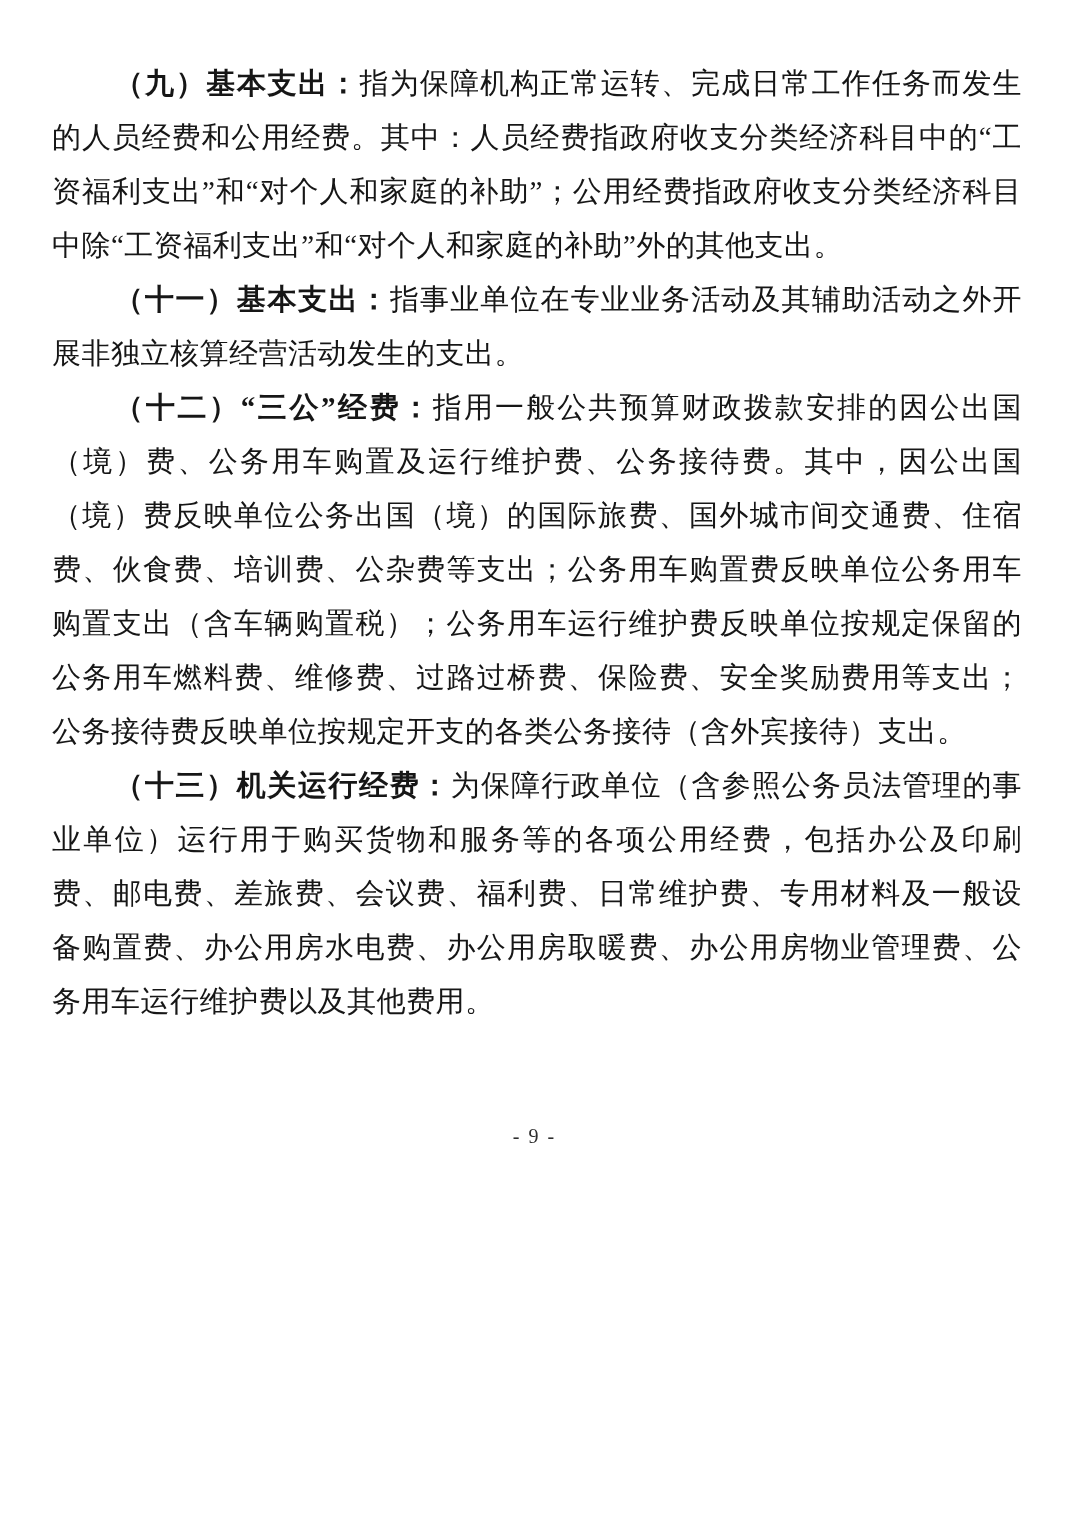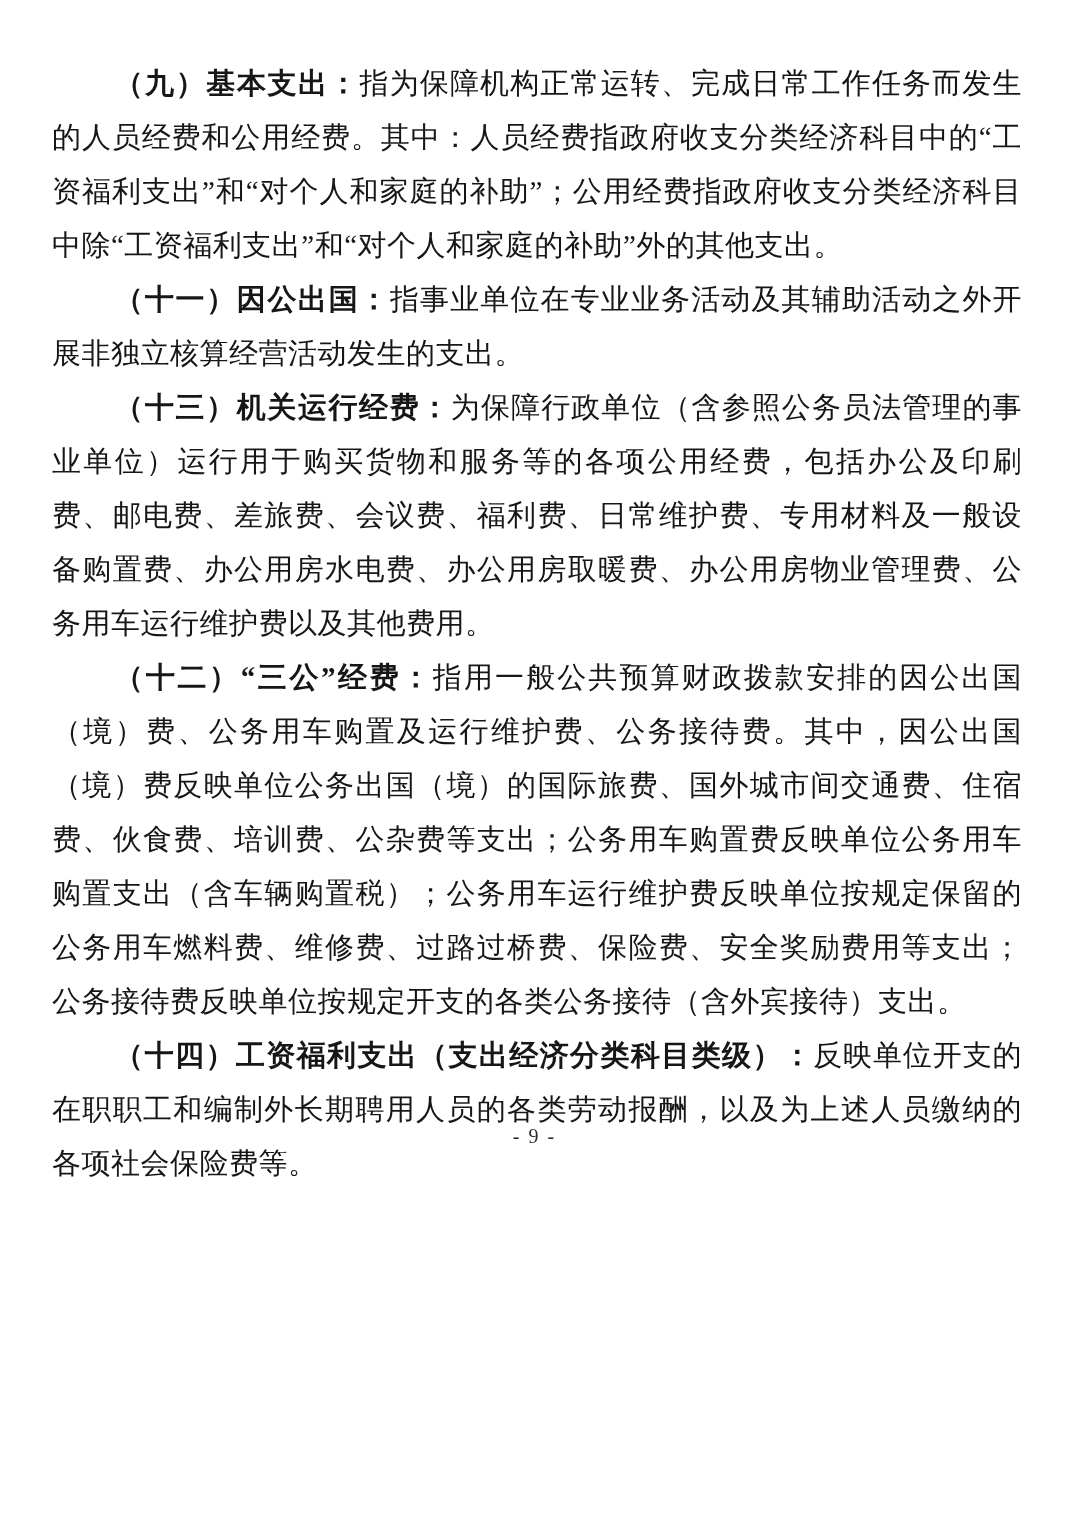--- a/index.html
+++ b/index.html
@@ -47,19 +47,18 @@
     letter-spacing: 2px;
     font-family: "Liberation Serif", "DejaVu Serif", serif;
   }
 </style>
 </head>
 <body>
 
 <div class="page">
   <div class="content" id="paragraphs">
       <p class="para"><b class="para-heading">（九）基本支出：</b><span class="para-body">指为保障机构正常运转、完成日常工作任务而发生的人员经费和公用经费。其中：人员经费指政府收支分类经济科目中的“工资福利支出”和“对个人和家庭的补助”；公用经费指政府收支分类经济科目中除“工资福利支出”和“对个人和家庭的补助”外的其他支出。</span></p>
-      <p class="para"><b class="para-heading">（十一）因公出国：</b><span class="para-body">指事业单位在专业业务活动及其辅助活动之外开展非独立核算经营活动发生的支出。</span></p>
+      <p class="para"><b class="para-heading">（十一）基本支出：</b><span class="para-body">指事业单位在专业业务活动及其辅助活动之外开展非独立核算经营活动发生的支出。</span></p>
+      <p class="para"><b class="para-heading">（十二）“三公”经费：</b><span class="para-body">指用一般公共预算财政拨款安排的因公出国（境）费、公务用车购置及运行维护费、公务接待费。其中，因公出国（境）费反映单位公务出国（境）的国际旅费、国外城市间交通费、住宿费、伙食费、培训费、公杂费等支出；公务用车购置费反映单位公务用车购置支出（含车辆购置税）；公务用车运行维护费反映单位按规定保留的公务用车燃料费、维修费、过路过桥费、保险费、安全奖励费用等支出；公务接待费反映单位按规定开支的各类公务接待（含外宾接待）支出。</span></p>
       <p class="para"><b class="para-heading">（十三）机关运行经费：</b><span class="para-body">为保障行政单位（含参照公务员法管理的事业单位）运行用于购买货物和服务等的各项公用经费，包括办公及印刷费、邮电费、差旅费、会议费、福利费、日常维护费、专用材料及一般设备购置费、办公用房水电费、办公用房取暖费、办公用房物业管理费、公务用车运行维护费以及其他费用。</span></p>
-      <p class="para"><b class="para-heading">（十二）“三公”经费：</b><span class="para-body">指用一般公共预算财政拨款安排的因公出国（境）费、公务用车购置及运行维护费、公务接待费。其中，因公出国（境）费反映单位公务出国（境）的国际旅费、国外城市间交通费、住宿费、伙食费、培训费、公杂费等支出；公务用车购置费反映单位公务用车购置支出（含车辆购置税）；公务用车运行维护费反映单位按规定保留的公务用车燃料费、维修费、过路过桥费、保险费、安全奖励费用等支出；公务接待费反映单位按规定开支的各类公务接待（含外宾接待）支出。</span></p>
-      <p class="para"><b class="para-heading">（十四）工资福利支出（支出经济分类科目类级）：</b><span class="para-body">反映单位开支的在职职工和编制外长期聘用人员的各类劳动报酬，以及为上述人员缴纳的各项社会保险费等。</span></p>
     </div>
   <div class="footer">- 9 -</div>
 </div>
 
 </body></html>

